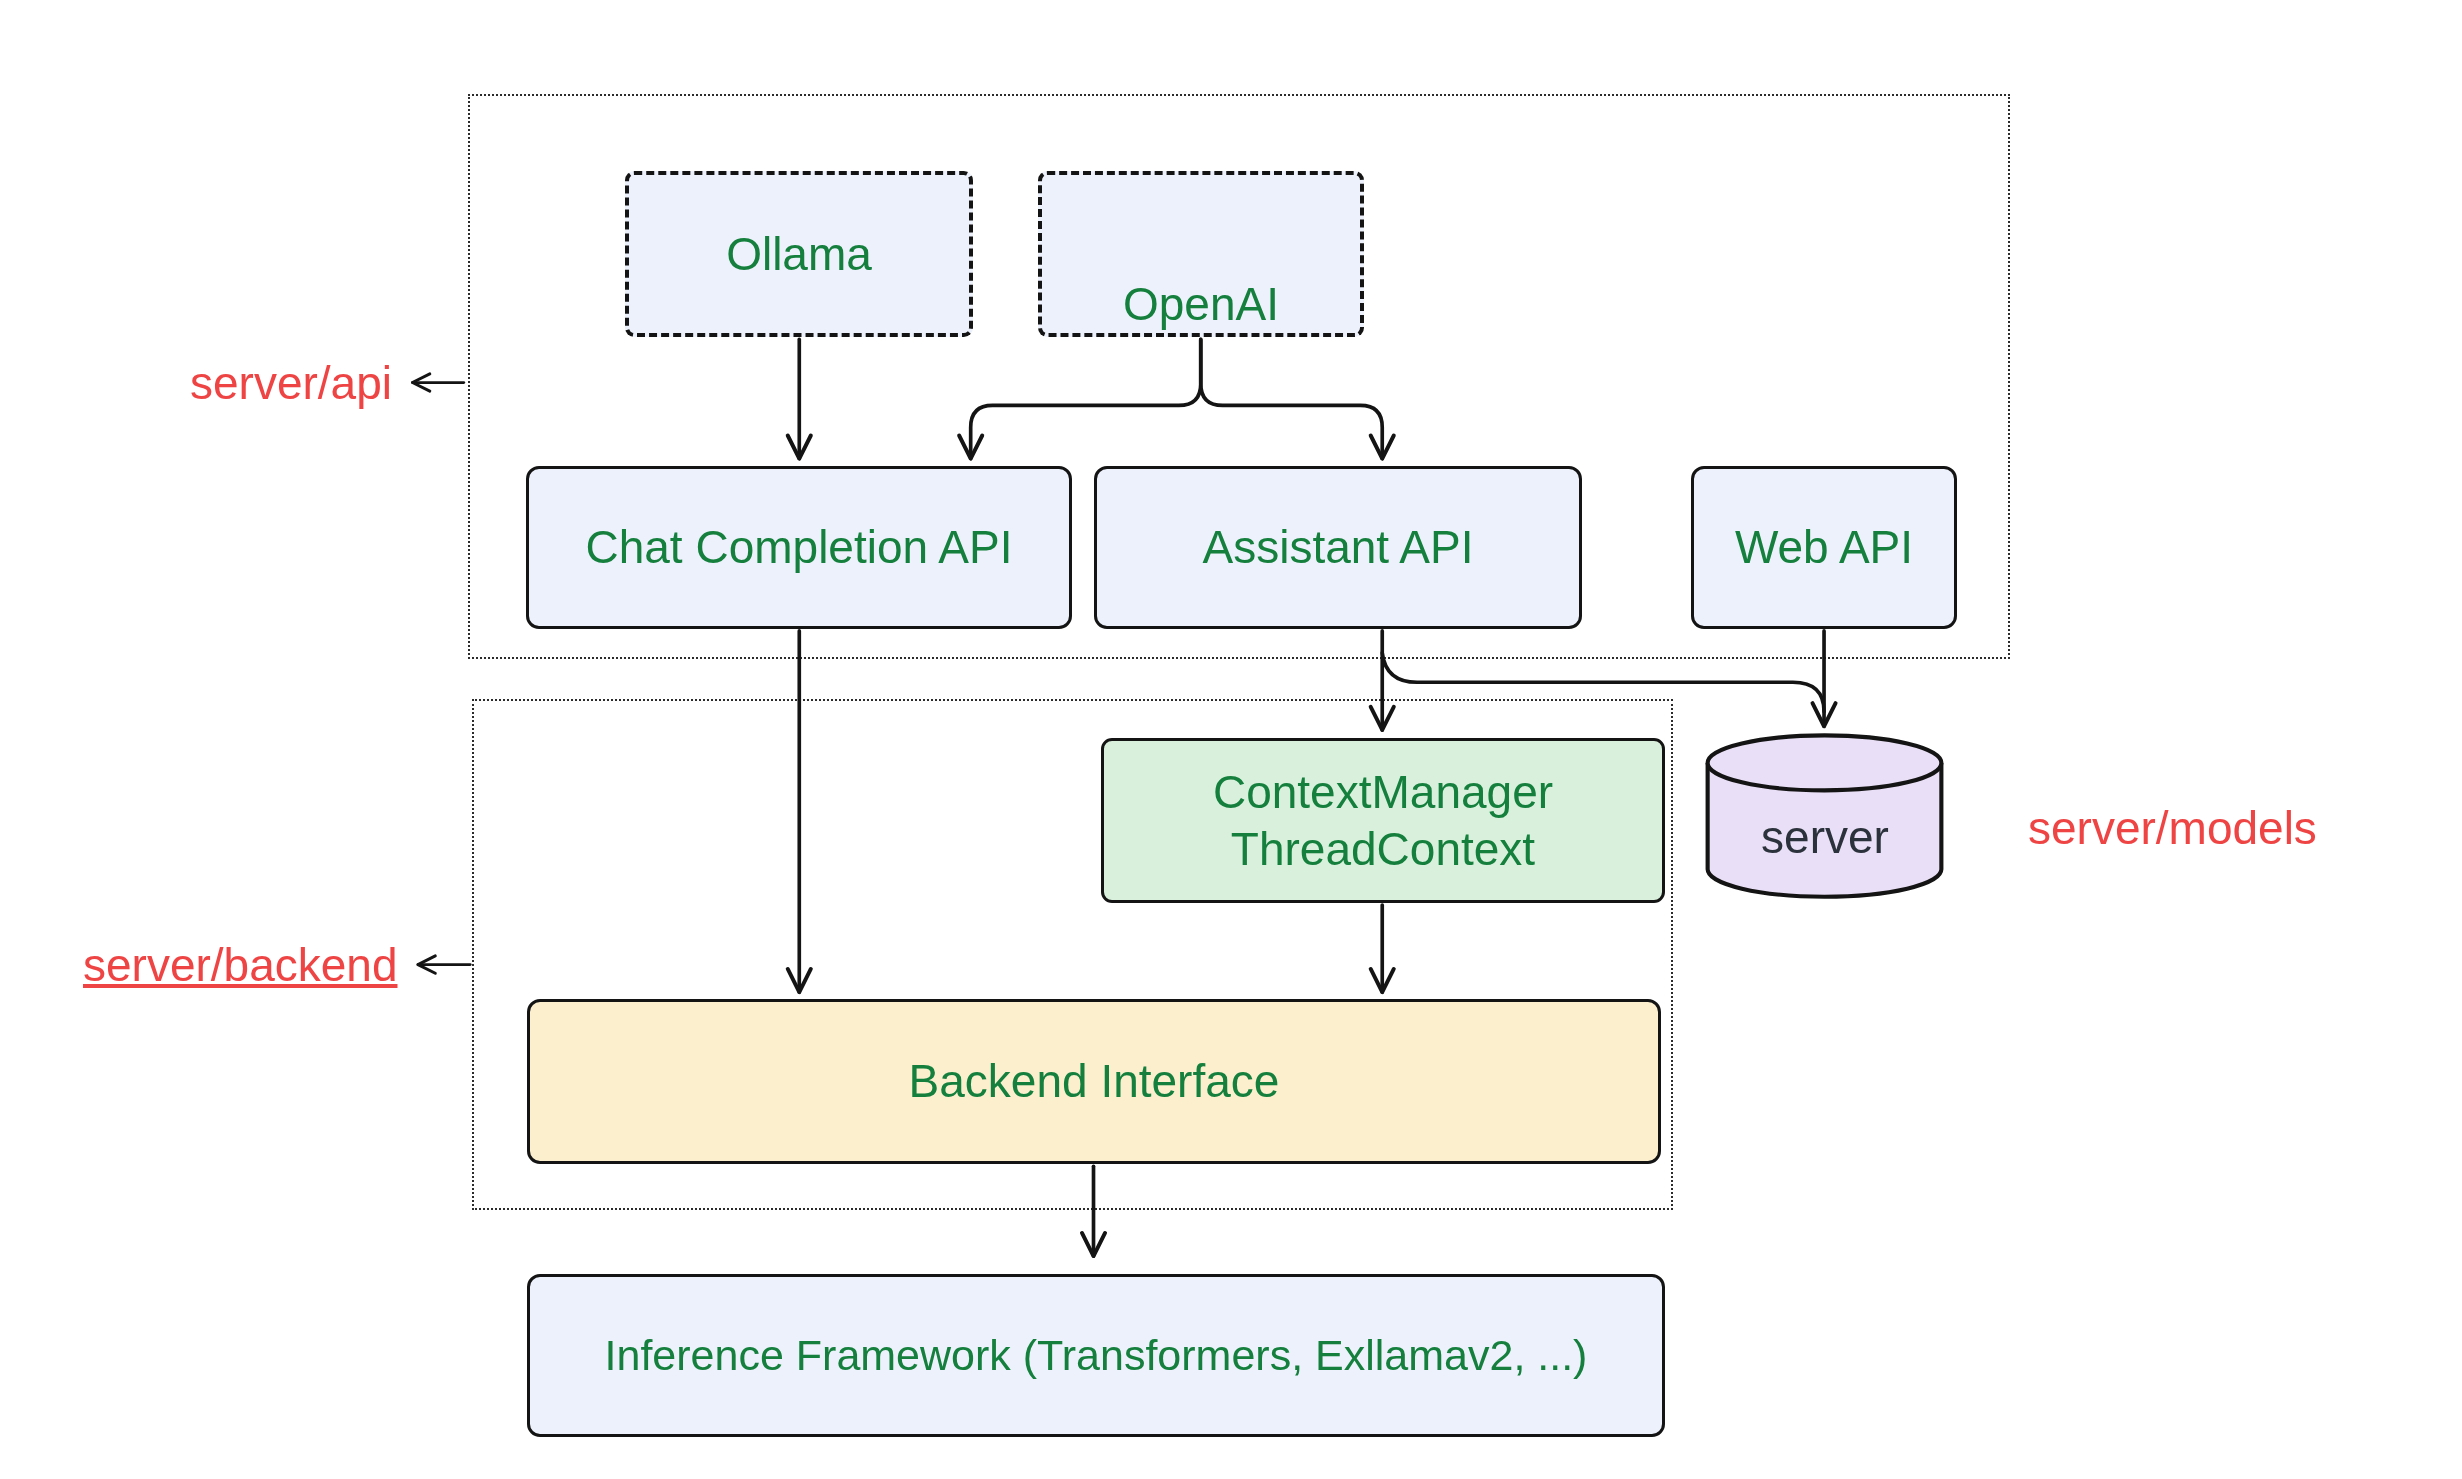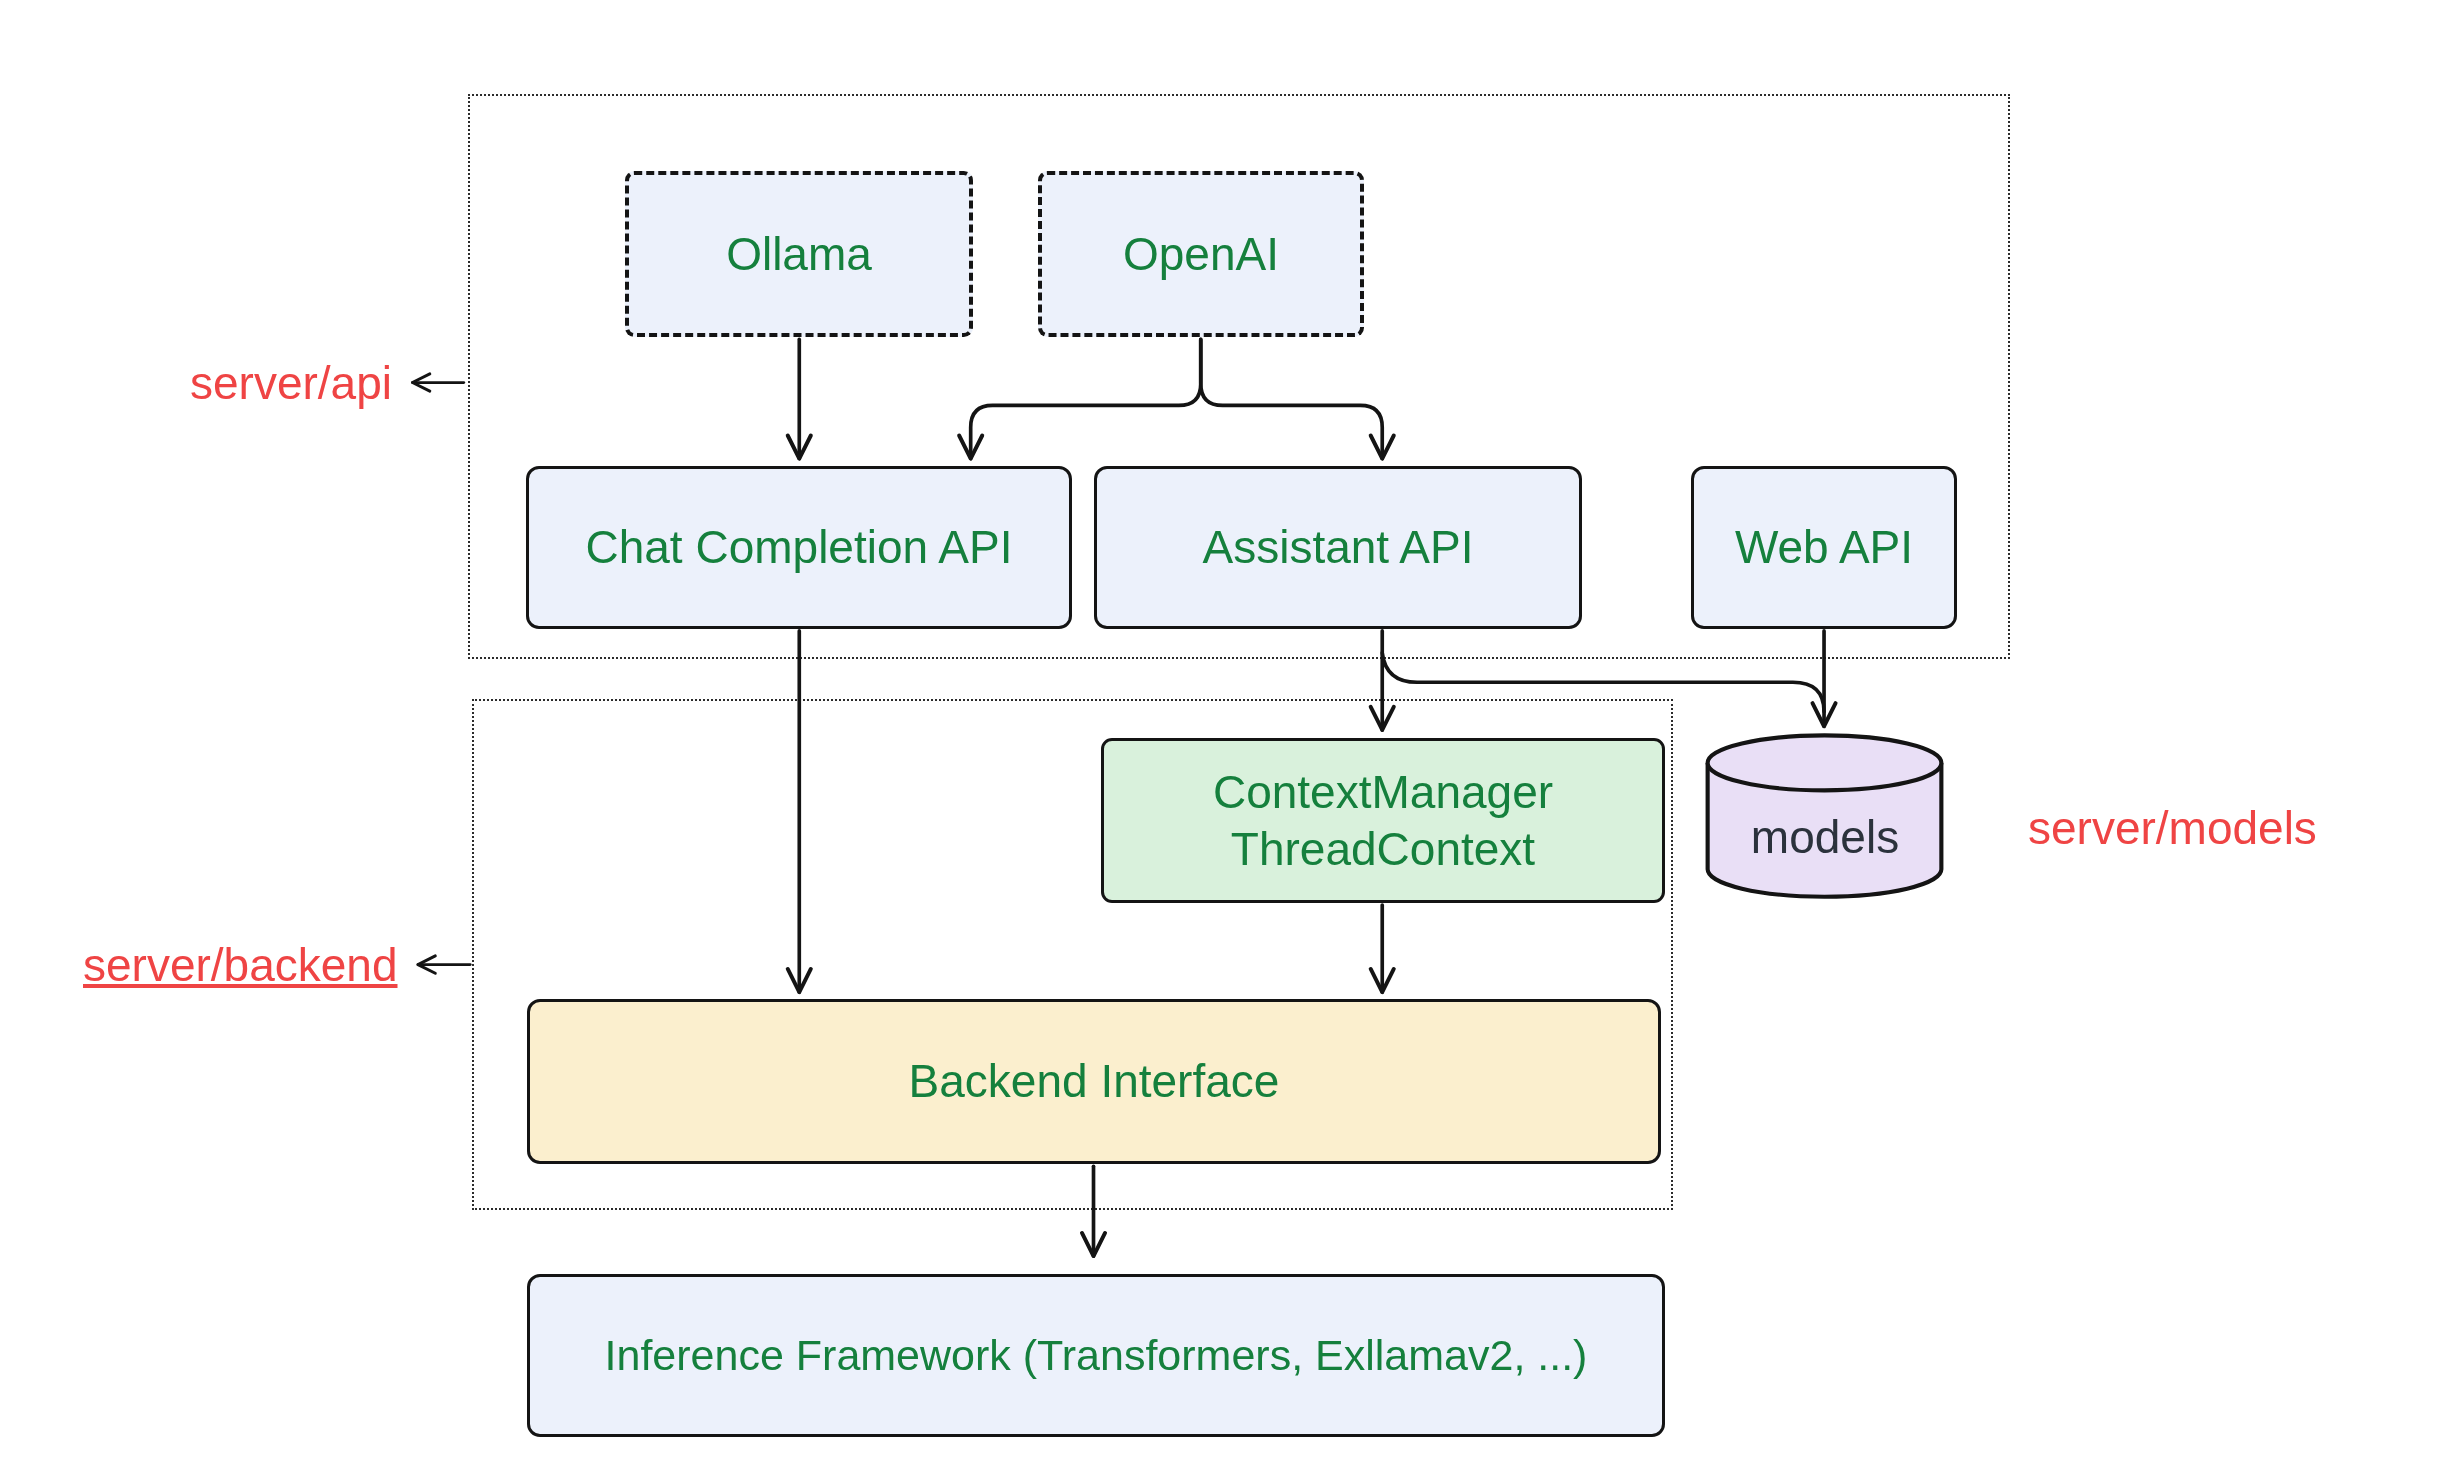--- a/index.html
+++ b/index.html
@@ -46,21 +46,21 @@
     border: 3.7px solid #141414;
     border-radius: 13px;
     background: #ECF1FB;
     padding: 0 13px;
   }
   .node.dashed {
     border: 4.6px dashed #141414;
     border-radius: 9.2px;
   }
   .node-ollama    { left: 625px;  top: 171px;  width: 348px;  height: 166px; }
-  .node-openai    { left: 1038px; top: 171px;  width: 326px;  height: 166px; }
+  .node-openai    { left: 1038px; top: 171px;  width: 326px;  height: 166px; align-items: flex-end; }
   .node-chat      { left: 526px;  top: 466px;  width: 546px;  height: 163px; }
   .node-assistant { left: 1094px; top: 466px;  width: 488px;  height: 163px; }
   .node-webapi    { left: 1691px; top: 466px;  width: 266px;  height: 163px; }
   .node-context   { left: 1101px; top: 738px;  width: 564px;  height: 165px; background: #D9F1DC; flex-direction: column; border-radius: 11px; }
   .node-backend   { left: 527px;  top: 999px; width: 1134px; height: 165px; background: #FBEFCE; }
   .node-inference { left: 527px;  top: 1263px; width: 1138px; height: 163px; font-size: 43px; margin-top: 11px; }
   .node-context .line { display: block; }
 
   .sqlite-label {
     position: absolute;
@@ -155,20 +155,20 @@
   </div>
 
   <div class="node node-backend">
     <span>Backend Interface</span>
   </div>
 
   <div class="node node-inference">
     <span>Inference Framework (Transformers, Exllamav2, ...)</span>
   </div>
 
-  <div class="sqlite-label">models</div>
+  <div class="sqlite-label">server</div>
 
   <div class="side-label label-api">server/api</div>
   <div class="side-label label-backend">server/backend</div>
   <div class="side-label label-models">server/models</div>
 
 </div>
 
 
 </body></html>

